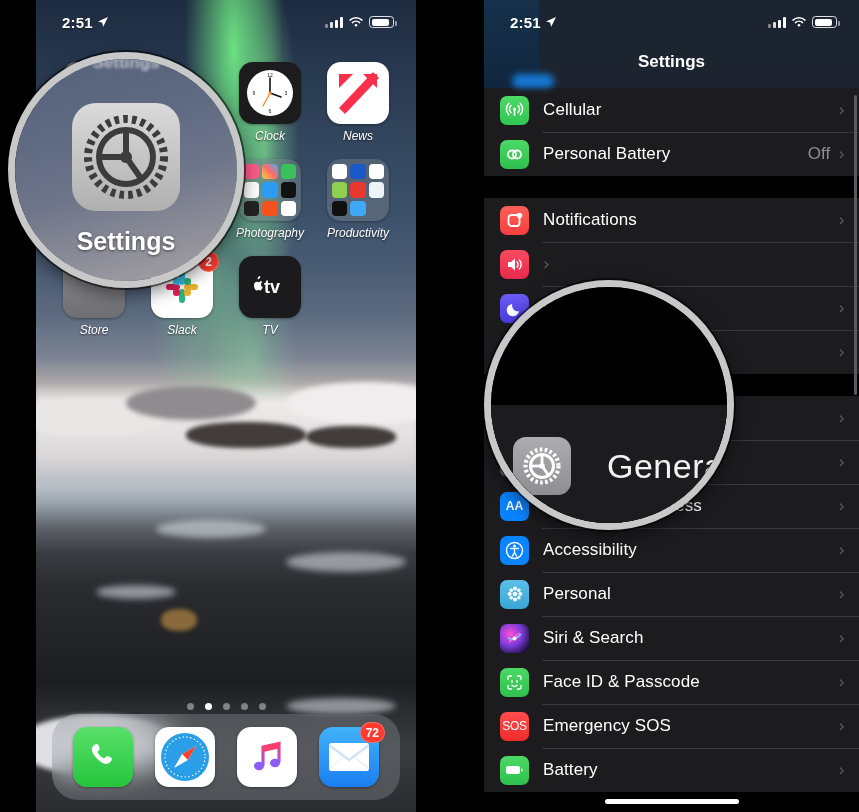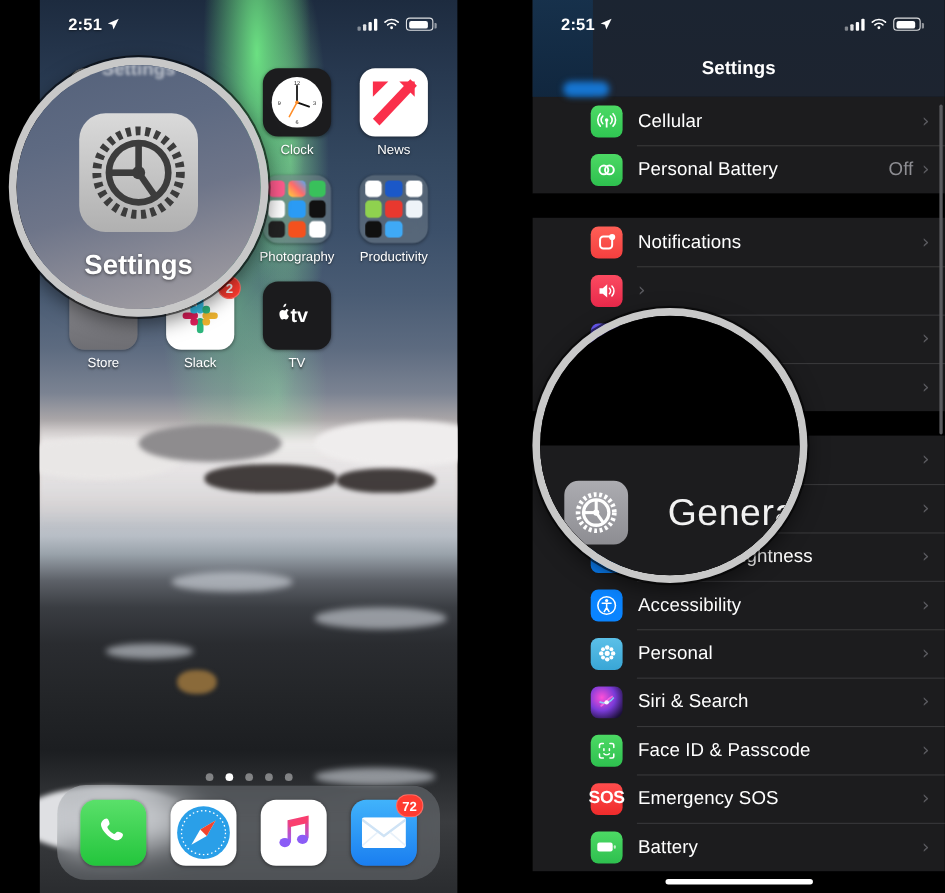--- a/index.html
+++ b/index.html
@@ -44,21 +44,21 @@
   .bars i:nth-child(3){height:8px}.bars i:nth-child(4){height:11px}
   .batt { width:25px; height:12px; border:1.5px solid rgba(255,255,255,.85); border-radius:3.5px; position:relative; }
   .batt::after{content:"";position:absolute;right:-3.5px;top:3.5px;width:2px;height:5px;background:rgba(255,255,255,.5);border-radius:0 1px 1px 0}
   .batt i{position:absolute;left:1.5px;top:1.5px;bottom:1.5px;width:75%;background:#fff;border-radius:2px;display:block}
 
   .appgrid { position:absolute; left:0; right:0; top:62px; display:grid;
     grid-template-columns:repeat(4,1fr); row-gap:16px; padding:0 14px; }
   .app { display:flex; flex-direction:column; align-items:center; gap:5px; }
   .icon { width:62px; height:62px; border-radius:14px; position:relative; overflow:hidden;
           box-shadow:0 1px 3px rgba(0,0,0,.35); }
-  .app-label { font-size:12px; color:#fff; text-shadow:0 1px 2px rgba(0,0,0,.6); white-space:nowrap; }
+  .app-label { font-size:12px; color:#fff; text-shadow:0 1px 2px rgba(0,0,0,.6); white-space:nowrap;font-style:italic; }
 
   
   .ic-settings{background:linear-gradient(180deg,#d7d7d7,#a8a8a8);display:flex;align-items:center;justify-content:center}
   .ic-clock{background:#1c1c1e;display:flex;align-items:center;justify-content:center}
   .ic-news{background:#fff;display:flex;align-items:center;justify-content:center}
   .ic-store{background:linear-gradient(180deg,#8e8e93,#6e6e73);display:flex;align-items:flex-start;justify-content:flex-start;padding:5px}
   .ic-slack{background:#fff;display:flex;align-items:center;justify-content:center}
   .ic-applestore{background:#fff;display:flex;align-items:center;justify-content:center}
   .ic-tv{background:#1b1b1d;display:flex;align-items:center;justify-content:center;color:#fff;font-size:22px;font-weight:bold}
   .folder{background:rgba(120,130,140,.45);backdrop-filter:blur(6px);display:grid;
@@ -89,21 +89,21 @@
          background:linear-gradient(180deg,#1b2431,#1d2430); z-index:3; }
   .nav .statusbar { color:#fff; text-shadow:none; }
   .nav-title { position:absolute; left:0; right:0; top:52px; text-align:center;
                color:#fff; font-size:17px; font-weight:bold; }
   .nav-glow{position:absolute;left:28px;top:74px;width:42px;height:14px;border-radius:7px;background:#1675d1;filter:blur(3px)}
   .nav-glow2{position:absolute;left:0;top:0;width:55px;height:88px;background:linear-gradient(180deg,#16324e,#0f2740);opacity:.9}
 
   .list { position:absolute; left:0; right:0; top:88px; bottom:0; background:#000; }
   .group { background:#1c1c1e; }
   .gap { height:22px; background:#000; }
-  .row { display:flex; align-items:center; height:44px; padding-left:16px; position:relative;margin-left:37px; }
+  .row { display:flex; align-items:center; height:44px; padding-left:16px; position:relative; }
   .row + .row::before { content:""; position:absolute; left:58px; right:0; top:0; height:1px; background:#38383a; }
   .r-icon { width:29px; height:29px; border-radius:7px; flex:0 0 29px;
             display:flex; align-items:center; justify-content:center; margin-right:14px; }
   .r-label { flex:1; color:#fff; font-size:17px; letter-spacing:.1px; }
   .r-value { color:#8e8e93; font-size:17px; margin-right:8px; }
   .chev { color:#5b5b60; font-size:17px; margin-right:14px; font-family:"DejaVu Sans",sans-serif; }
   .scrollbar{position:absolute;right:2px;top:95px;width:3px;height:300px;background:#5a5a5e;border-radius:2px;z-index:4}
   .homebar{position:absolute;left:50%;transform:translateX(-50%);bottom:8px;width:134px;height:5px;
            border-radius:3px;background:#fff;z-index:6}
 
@@ -114,21 +114,21 @@
   .i-sounds{background:linear-gradient(180deg,#fb4a60,#e8294b)}
   .i-focus{background:linear-gradient(180deg,#6b5bf6,#4b3ce0)}
   .i-screentime{background:linear-gradient(180deg,#6b5bf6,#4b3ce0)}
   .i-general{background:linear-gradient(180deg,#a4a4a9,#85858a)}
   .i-control{background:linear-gradient(180deg,#a4a4a9,#85858a)}
   .i-display{background:#0a84ff;color:#fff;font-size:12px;font-weight:bold}
   .i-access{background:#0a84ff}
   .i-wallpaper{background:linear-gradient(180deg,#5bc0e8,#39a6d6)}
   .i-siri{background:radial-gradient(circle at 35% 35%,#ff4fd8,#7a3bd8 45%,#1b1038 85%)}
   .i-faceid{background:linear-gradient(180deg,#4cd964,#2ec04f)}
-  .i-sos{background:linear-gradient(180deg,#ff4d4d,#ef2b2b);color:#fff;font-size:16px;font-weight:bold;letter-spacing:-.3px}
+  .i-sos{background:linear-gradient(180deg,#ff4d4d,#ef2b2b);color:#fff;font-size:12px;font-weight:normal;letter-spacing:-.3px}
   .i-battery{background:linear-gradient(180deg,#4cd964,#2ec04f)}
 
   
   .mag { position:absolute; border-radius:50%; overflow:hidden;
          border:7px solid #c8c8c8; box-shadow:0 0 0 2px rgba(0,0,0,.55), 0 6px 18px rgba(0,0,0,.5);
          z-index:50; }
 
   
   #mag-left { left:8px; top:52px; width:236px; height:236px; }
   #mag-left .mcontent { position:absolute; inset:0;

